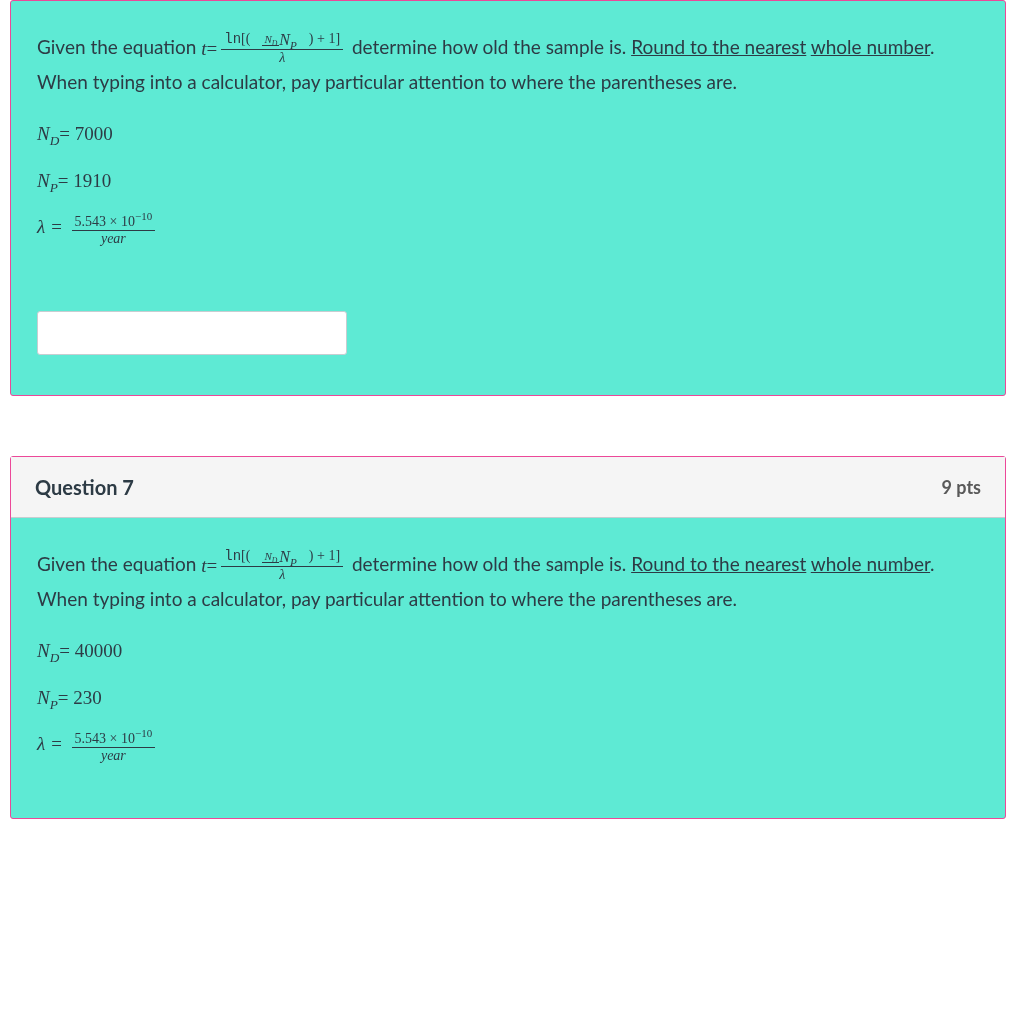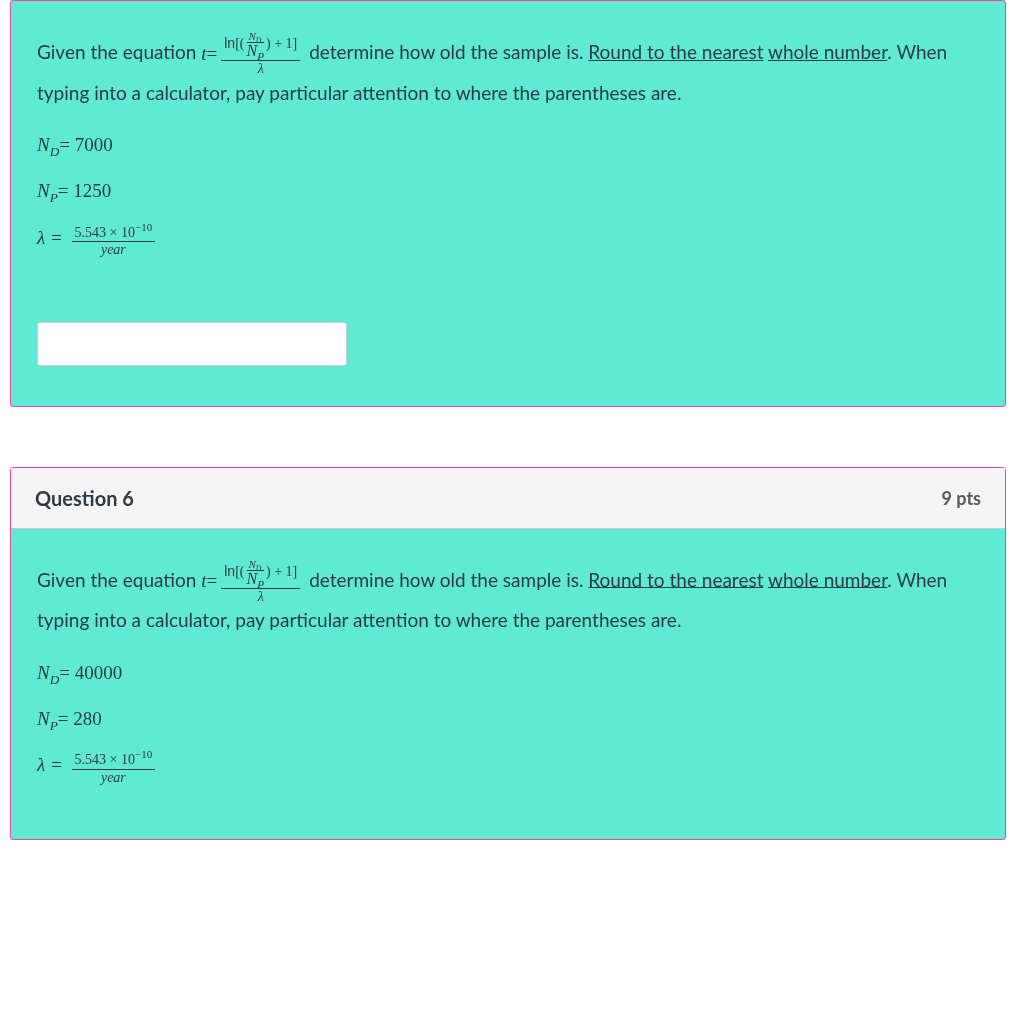--- a/index.html
+++ b/index.html
@@ -11,25 +11,25 @@
   .card-body{padding:30px 26px 40px 26px;font-size:19px;line-height:1.7;color:#2d3b45;}
   .prompt{margin-bottom:20px;}
   .prompt .u{text-decoration:underline;}
   sub{font-size:0.7em;line-height:0;}
   .val-line{margin:14px 0;font-size:19px;font-family:"Times New Roman",serif;}
   .ital{font-style:italic;font-family:"Times New Roman",serif;}
   .eq{display:inline-flex;align-items:center;vertical-align:middle;font-family:"Times New Roman",serif;font-size:19px;}
   .frac{display:inline-flex;flex-direction:column;align-items:center;line-height:1.05;vertical-align:middle;margin:0 4px;}
   .frac .num{border-bottom:1px solid #2d3b45;padding:0 3px 1px 3px;font-size:14px;}
   .frac .den{padding-top:1px;font-size:14px;}
-  .frac-small{display:inline-flex;flex-direction:column;line-height:1;margin:0 2px;vertical-align:middle;}
+  .frac-small{display:inline-flex;flex-direction:row;align-items:center;line-height:1;margin:0 12px;vertical-align:middle;}
   .frac-small .num{border-bottom:1px solid #2d3b45;padding:0 2px 0 2px;font-size:11px;}
   .frac-small .den{font-size:16px;padding-top:0;}
   .answer-input{margin-top:50px;width:310px;height:44px;border:1px solid #c7cdd1;border-radius:3px;box-sizing:border-box;padding:4px 8px;font-size:16px;}
-  .ln{font-family:Liberation Sans, sans-serif;}
+  .ln{font-family:Liberation Mono, monospace;}
   .serif{font-family:"Times New Roman",serif;}
 </style>
 </head>
 <body>
 <div class="page">
 
 <div class="card first">
   <div class="card-body">
     <div class="prompt">
       <span>Given the equation </span>
@@ -46,36 +46,36 @@
           <span class="den ital">λ</span>
         </span>
       </span>
       <span> determine how old the sample is. </span><span class="u">Round to the nearest</span>
       <span class="u">whole number</span><span>. When typing into a calculator, pay particular attention to where the parentheses are.</span>
     </div>
     <div class="val-line">
       <span class="ital">N</span><sub class="ital">D</sub><span>= 7000</span>
     </div>
     <div class="val-line">
-      <span class="ital">N</span><sub class="ital">P</sub><span>= 1250</span>
+      <span class="ital">N</span><sub class="ital">P</sub><span>= 1910</span>
     </div>
     <div class="val-line">
       <span class="ital">λ =</span>
       <span class="frac" style="vertical-align:middle;">
         <span class="num"><span>5.543 × 10</span><sup style="font-size:11px;">−10</sup></span>
         <span class="den ital">year</span>
       </span>
     </div>
     <input type="text" class="answer-input" style="">
   </div>
 </div>
 
 <div class="card">
   <div class="card-head">
-    <span class="qtitle">Question 6</span>
+    <span class="qtitle">Question 7</span>
     <span class="pts">9 pts</span>
   </div>
   <div class="card-body">
     <div class="prompt">
       <span>Given the equation </span>
       <span class="eq">
         <span class="ital">t</span>
             <span> = </span>
         <span class="frac">
           <span class="num">
@@ -87,21 +87,21 @@
           <span class="den ital">λ</span>
         </span>
       </span>
       <span> determine how old the sample is. </span><span class="u">Round to the nearest</span>
       <span class="u">whole number</span><span>. When typing into a calculator, pay particular attention to where the parentheses are.</span>
     </div>
     <div class="val-line">
       <span class="ital">N</span><sub class="ital">D</sub><span>= 40000</span>
     </div>
     <div class="val-line">
-      <span class="ital">N</span><sub class="ital">P</sub><span>= 280</span>
+      <span class="ital">N</span><sub class="ital">P</sub><span>= 230</span>
     </div>
     <div class="val-line">
       <span class="ital">λ =</span>
       <span class="frac" style="vertical-align:middle;">
         <span class="num"><span>5.543 × 10</span><sup style="font-size:11px;">−10</sup></span>
         <span class="den ital">year</span>
       </span>
     </div>
   </div>
 </div>

